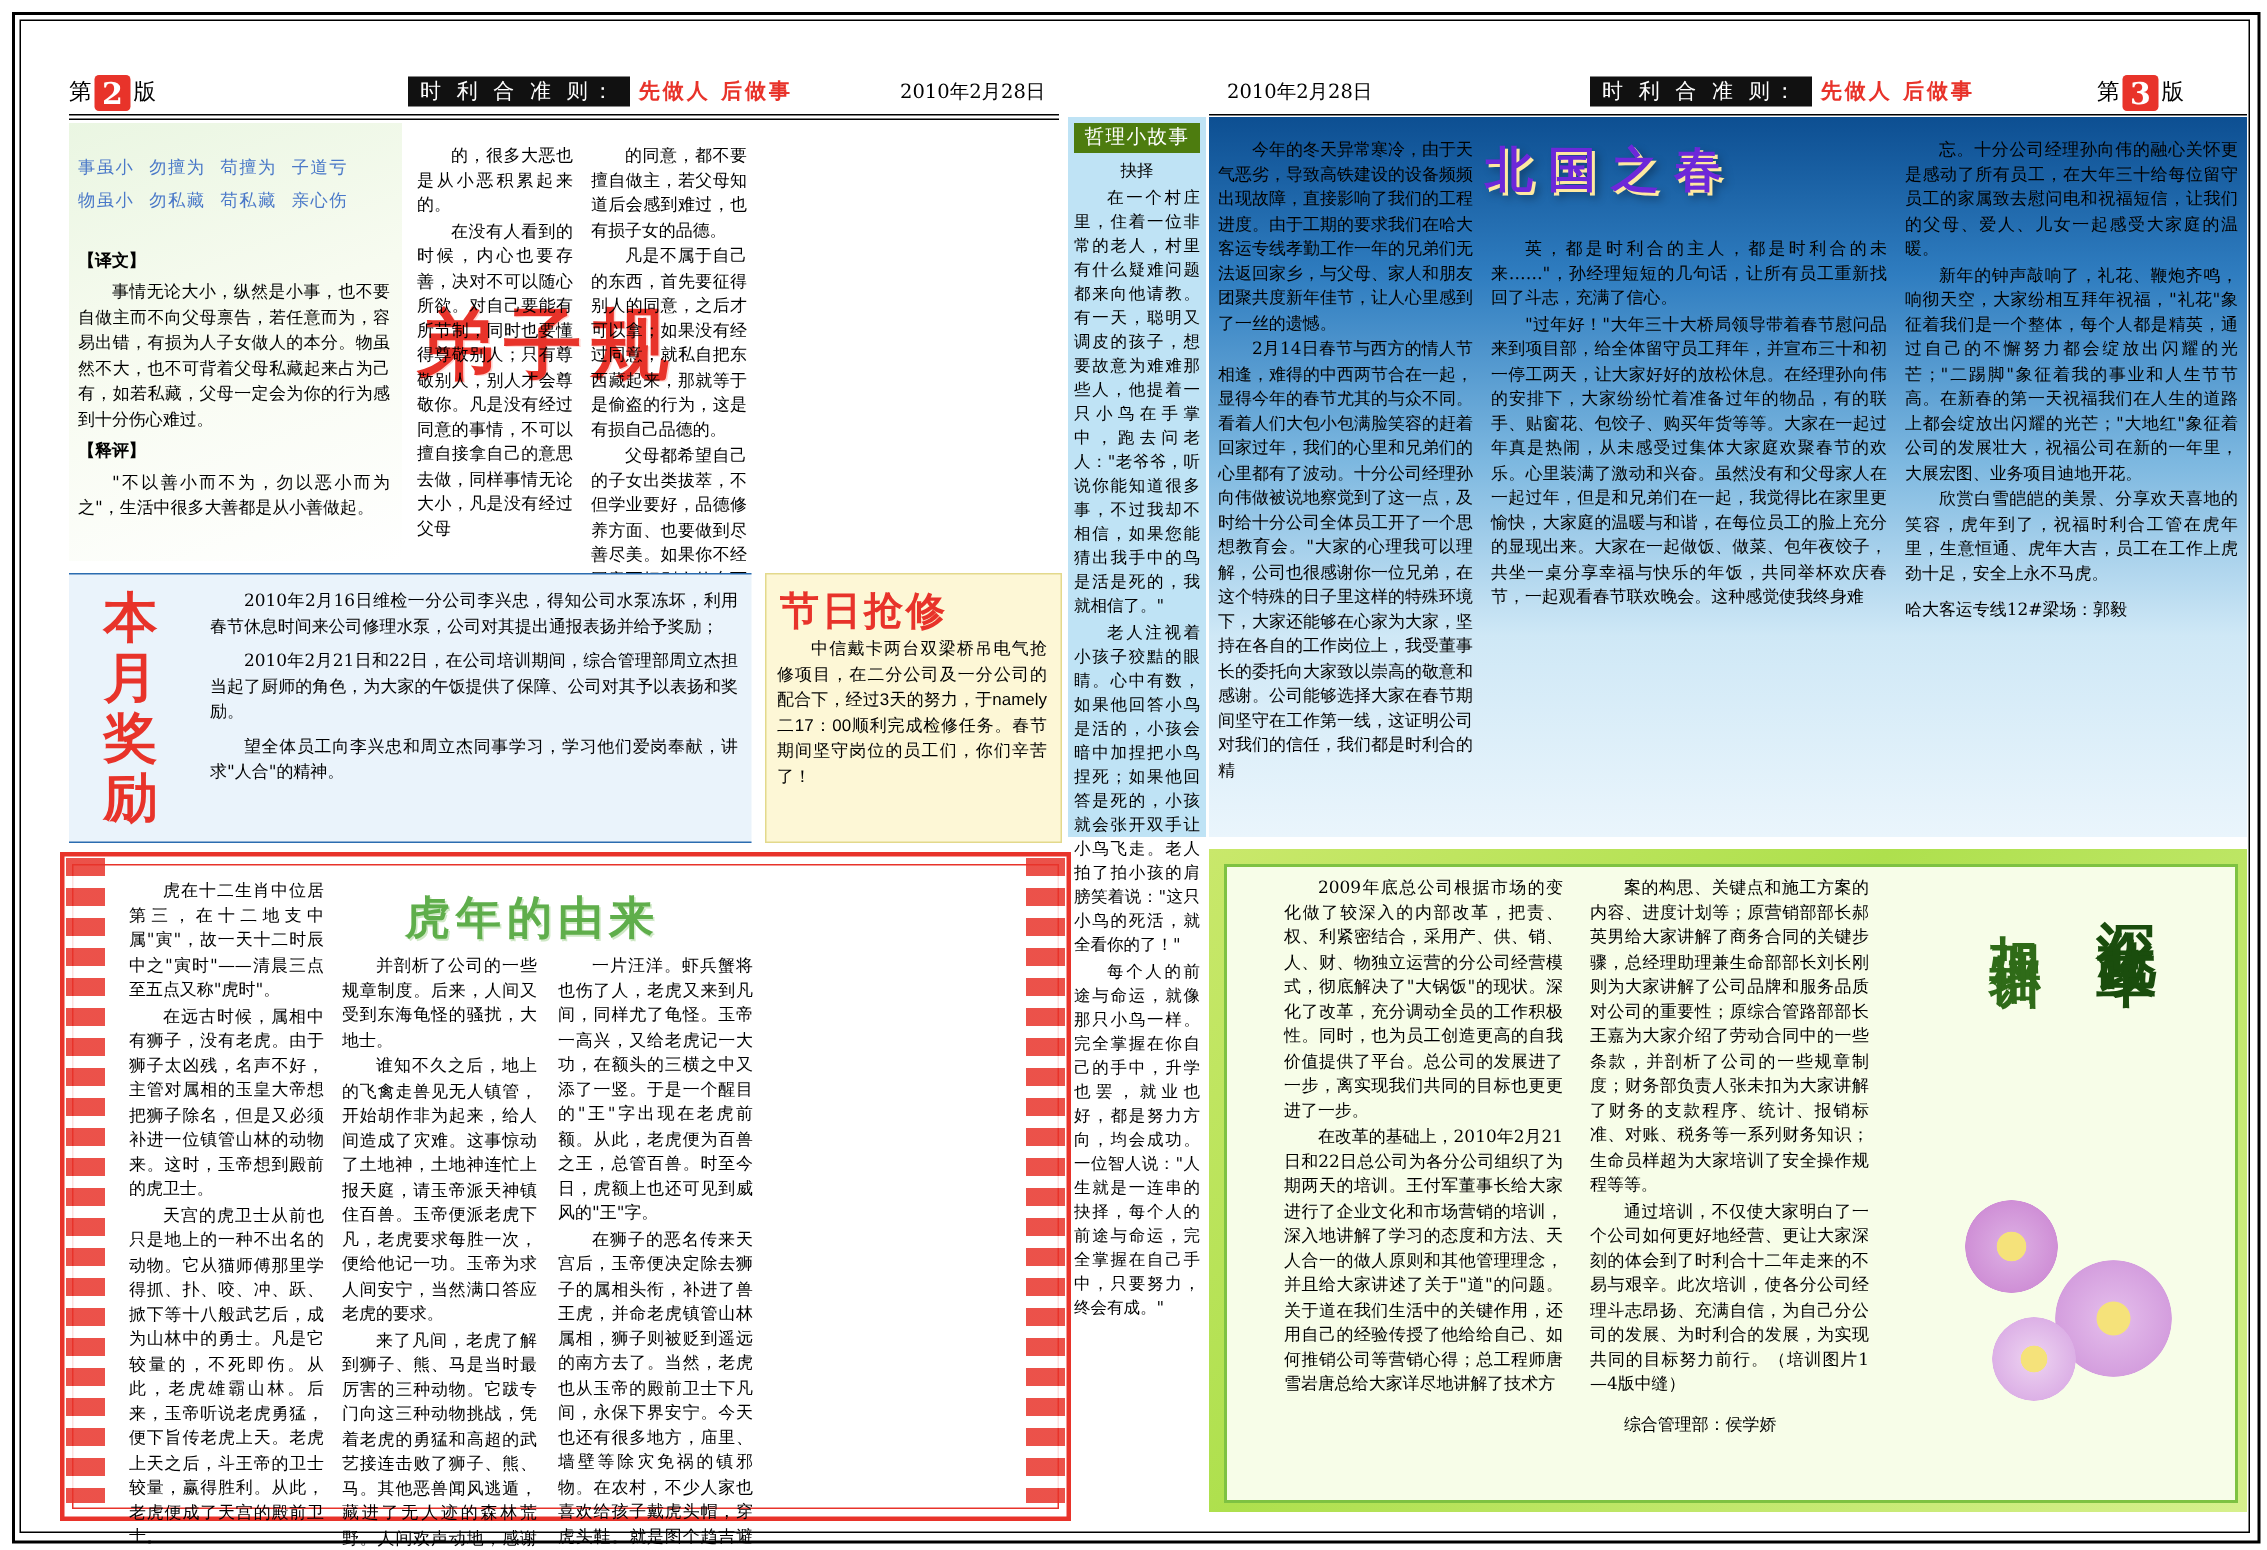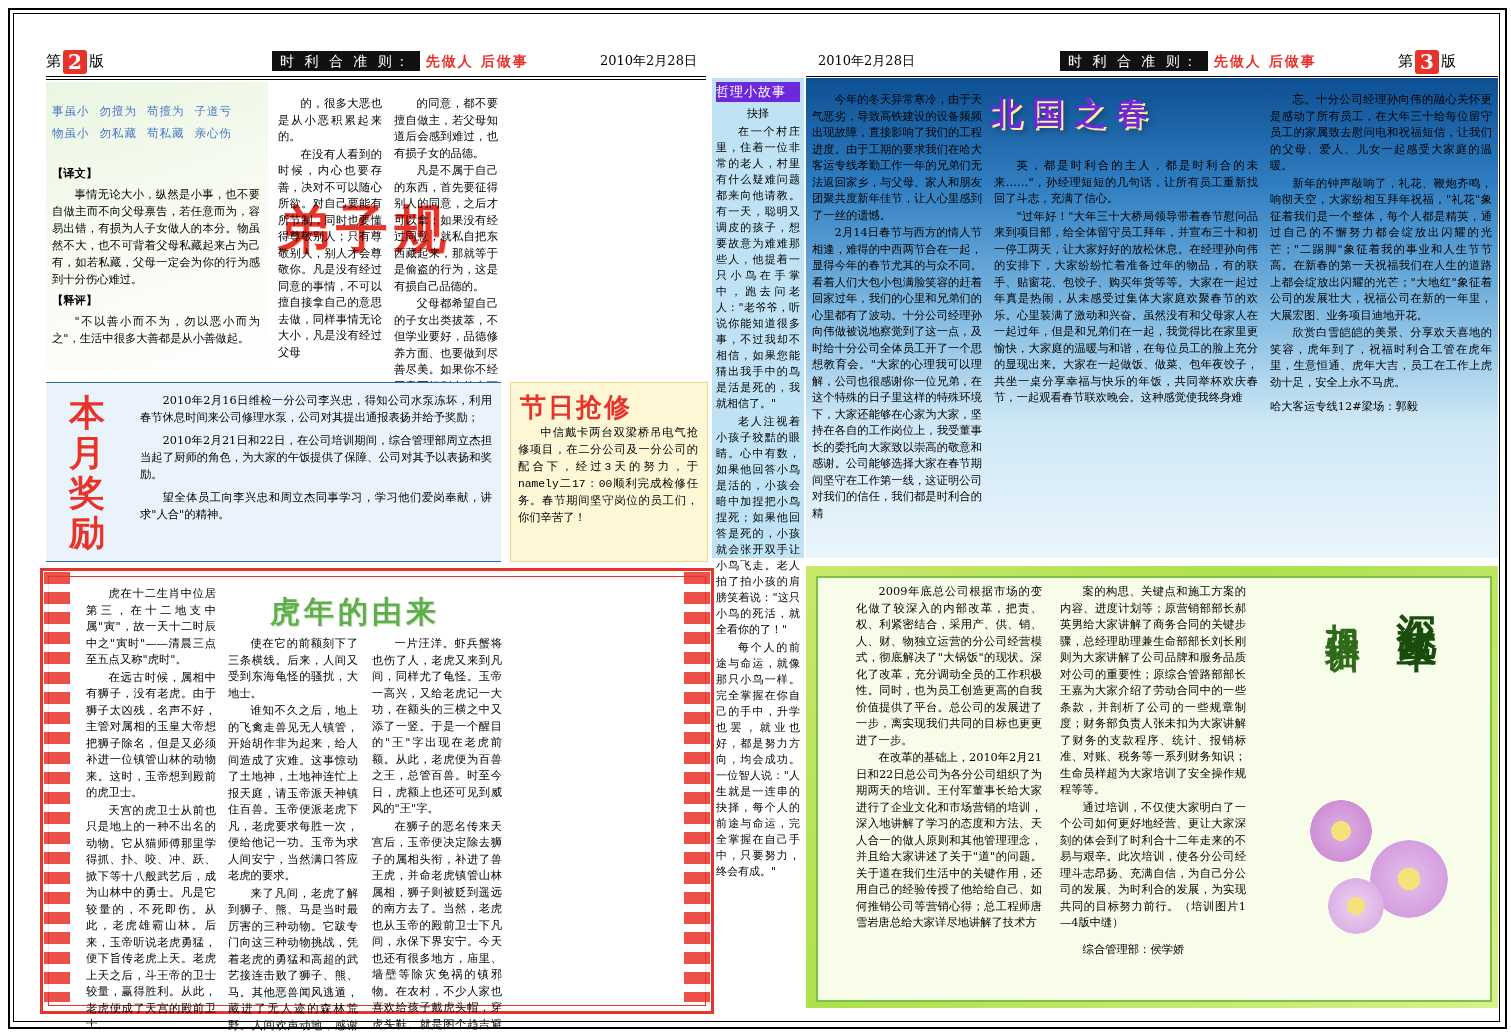--- a/index.html
+++ b/index.html
@@ -43,39 +43,39 @@
   .award-text{position:absolute;left:140px;top:392px;width:352px;font-size:11.3px;line-height:17px;color:#000;
      font-family:"DejaVu Serif","Liberation Serif",serif;text-align:justify;}
   .award-text p{margin:0 0 6px 0;text-indent:2em;}
 
   
   .fest-box{position:absolute;left:510px;top:382px;width:196px;height:178px;background:#fdf7d6;
      border:1px solid #e3d98c;}
   .fest-title{position:absolute;left:520px;top:390px;width:176px;font-size:26px;
      color:#e8332a;font-weight:bold;letter-spacing:2px;font-family:"DejaVu Serif","Liberation Serif",serif;}
   .fest-text{position:absolute;left:518px;top:425px;width:180px;font-size:11.3px;line-height:17px;color:#000;
-     font-family:Liberation Mono, monospace;text-align:justify;}
+     font-family:Liberation Sans, sans-serif;text-align:justify;}
   .fest-text p{margin:0;text-indent:2em;}
 
   
   .tiger-frame{position:absolute;left:40px;top:568px;width:668px;height:440px;border:3px solid #e8332a;
      background:#fff;}
   .tiger-frame:before{content:"";position:absolute;left:5px;top:5px;right:5px;bottom:5px;border:1px solid #e8332a;}
   .tiger-orn{position:absolute;width:26px;height:430px;top:572px;
      background:repeating-linear-gradient(180deg,#e8332a 0 12px,#fff 12px 20px);opacity:.85;}
   .tiger-orn.l{left:44px;}
   .tiger-orn.r{left:684px;}
   .tiger-title{position:absolute;left:270px;top:592px;font-size:30px;color:#5fae4b;font-weight:bold;
      letter-spacing:4px;font-family:"DejaVu Serif","Liberation Serif",serif;
      text-shadow:1px 1px 0 #cfe8c6;}
 
   
   .zheli-box{position:absolute;left:712px;top:78px;width:92px;height:480px;background:#bfe3f5;}
-  .zheli-title{position:absolute;left:716px;top:82px;width:84px;height:20px;line-height:20px;text-align:left;
-     background:#6d28d9;color:#fff;font-size:13px;letter-spacing:1px;
+  .zheli-title{position:absolute;left:716px;top:82px;width:84px;height:20px;line-height:20px;text-align:center;
+     background:#4d7c0f;color:#fff;font-size:13px;letter-spacing:1px;
      font-family:"DejaVu Serif","Liberation Serif",serif;}
   .zheli-text{position:absolute;left:716px;top:106px;width:84px;font-size:11px;line-height:16px;color:#000;
      font-family:"DejaVu Serif","Liberation Serif",serif;text-align:justify;}
   .zheli-text p{margin:0 0 2px 0;text-indent:2em;}
 
   
   .bg-blue{position:absolute;left:806px;top:78px;width:692px;height:480px;
      background:linear-gradient(180deg,#0d4f92 0%,#2f7dc0 22%,#7db8e0 48%,#cfe8f6 72%,#eaf5fc 100%);}
   .beiguo-title{position:absolute;left:990px;top:92px;font-size:32px;font-weight:bold;color:#6d28d9;
      letter-spacing:10px;font-family:Liberation Serif, serif;
@@ -165,21 +165,21 @@
   <div class="tiger-frame"></div>
   <div class="tiger-orn l"></div>
   <div class="tiger-orn r"></div>
   <div class="tiger-title">虎年的由来</div>
   <div class="col" style="left:86px;top:586px;width:130px;">
     <p>虎在十二生肖中位居第三，在十二地支中属"寅"，故一天十二时辰中之"寅时"——清晨三点至五点又称"虎时"。</p>
     <p>在远古时候，属相中有狮子，没有老虎。由于狮子太凶残，名声不好，主管对属相的玉皇大帝想把狮子除名，但是又必须补进一位镇管山林的动物来。这时，玉帝想到殿前的虎卫士。</p>
     <p>天宫的虎卫士从前也只是地上的一种不出名的动物。它从猫师傅那里学得抓、扑、咬、冲、跃、掀下等十八般武艺后，成为山林中的勇士。凡是它较量的，不死即伤。从此，老虎雄霸山林。后来，玉帝听说老虎勇猛，便下旨传老虎上天。老虎上天之后，斗王帝的卫士较量，赢得胜利。从此，老虎便成了天宫的殿前卫士。</p>
   </div>
   <div class="col" style="left:228px;top:636px;width:130px;">
-    <p>使在它的前额刻下了三条横线。后来，人间又受到东海龟怪的骚扰，大地士。</p>
+    <p>并剖析了公司的一些规章制度。后来，人间又受到东海龟怪的骚扰，大地士。</p>
     <p>谁知不久之后，地上的飞禽走兽见无人镇管，开始胡作非为起来，给人间造成了灾难。这事惊动了土地神，土地神连忙上报天庭，请玉帝派天神镇住百兽。玉帝便派老虎下凡，老虎要求每胜一次，便给他记一功。玉帝为求人间安宁，当然满口答应老虎的要求。</p>
     <p>来了凡间，老虎了解到狮子、熊、马是当时最厉害的三种动物。它跋专门向这三种动物挑战，凭着老虎的勇猛和高超的武艺接连击败了狮子、熊、马。其他恶兽闻风逃遁，藏进了无人迹的森林荒野。人间欢声动地，感谢老虎为人世间立了大功。</p>
 
   </div>
   <div class="col" style="left:372px;top:636px;width:130px;">
     <p>一片汪洋。虾兵蟹将也伤了人，老虎又来到凡间，同样尤了龟怪。玉帝一高兴，又给老虎记一大功，在额头的三横之中又添了一竖。于是一个醒目的"王"字出现在老虎前额。从此，老虎便为百兽之王，总管百兽。时至今日，虎额上也还可见到威风的"王"字。</p>
     <p>在狮子的恶名传来天宫后，玉帝便决定除去狮子的属相头衔，补进了兽王虎，并命老虎镇管山林属相，狮子则被贬到遥远的南方去了。当然，老虎也从玉帝的殿前卫士下凡间，永保下界安宁。今天也还有很多地方，庙里、墙壁等除灾免祸的镇邪物。在农村，不少人家也喜欢给孩子戴虎头帽，穿虎头鞋。就是图个趋吉避邪，吉祥平安。</p>
     <p></p>
   </div>
   <div class="col" style="left:516px;top:586px;width:164px;"></div>

